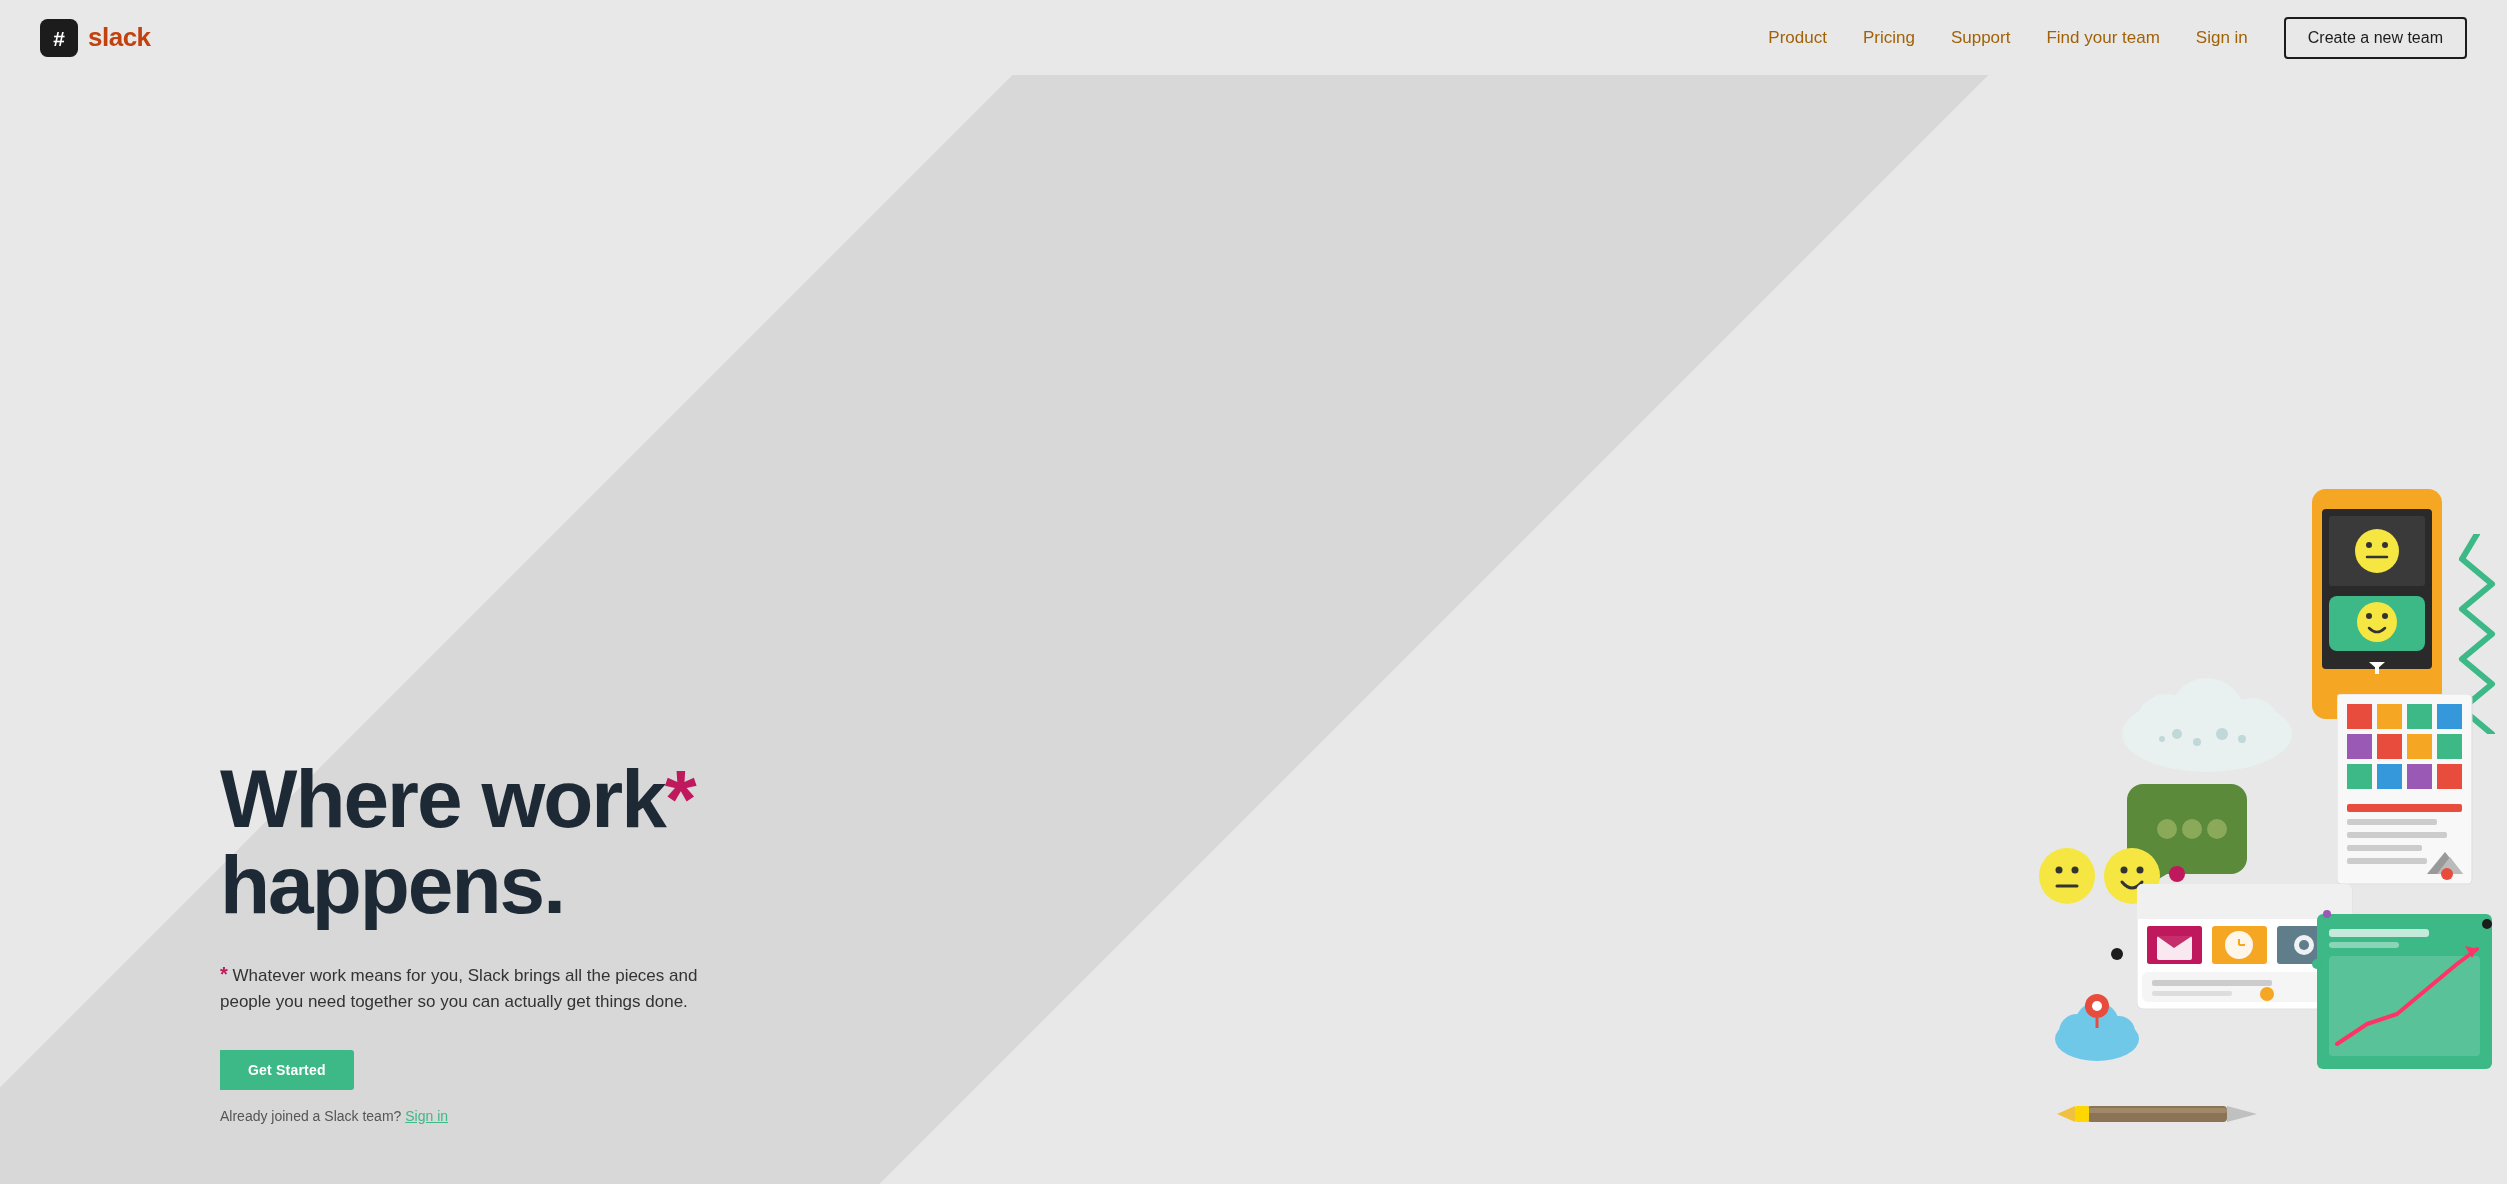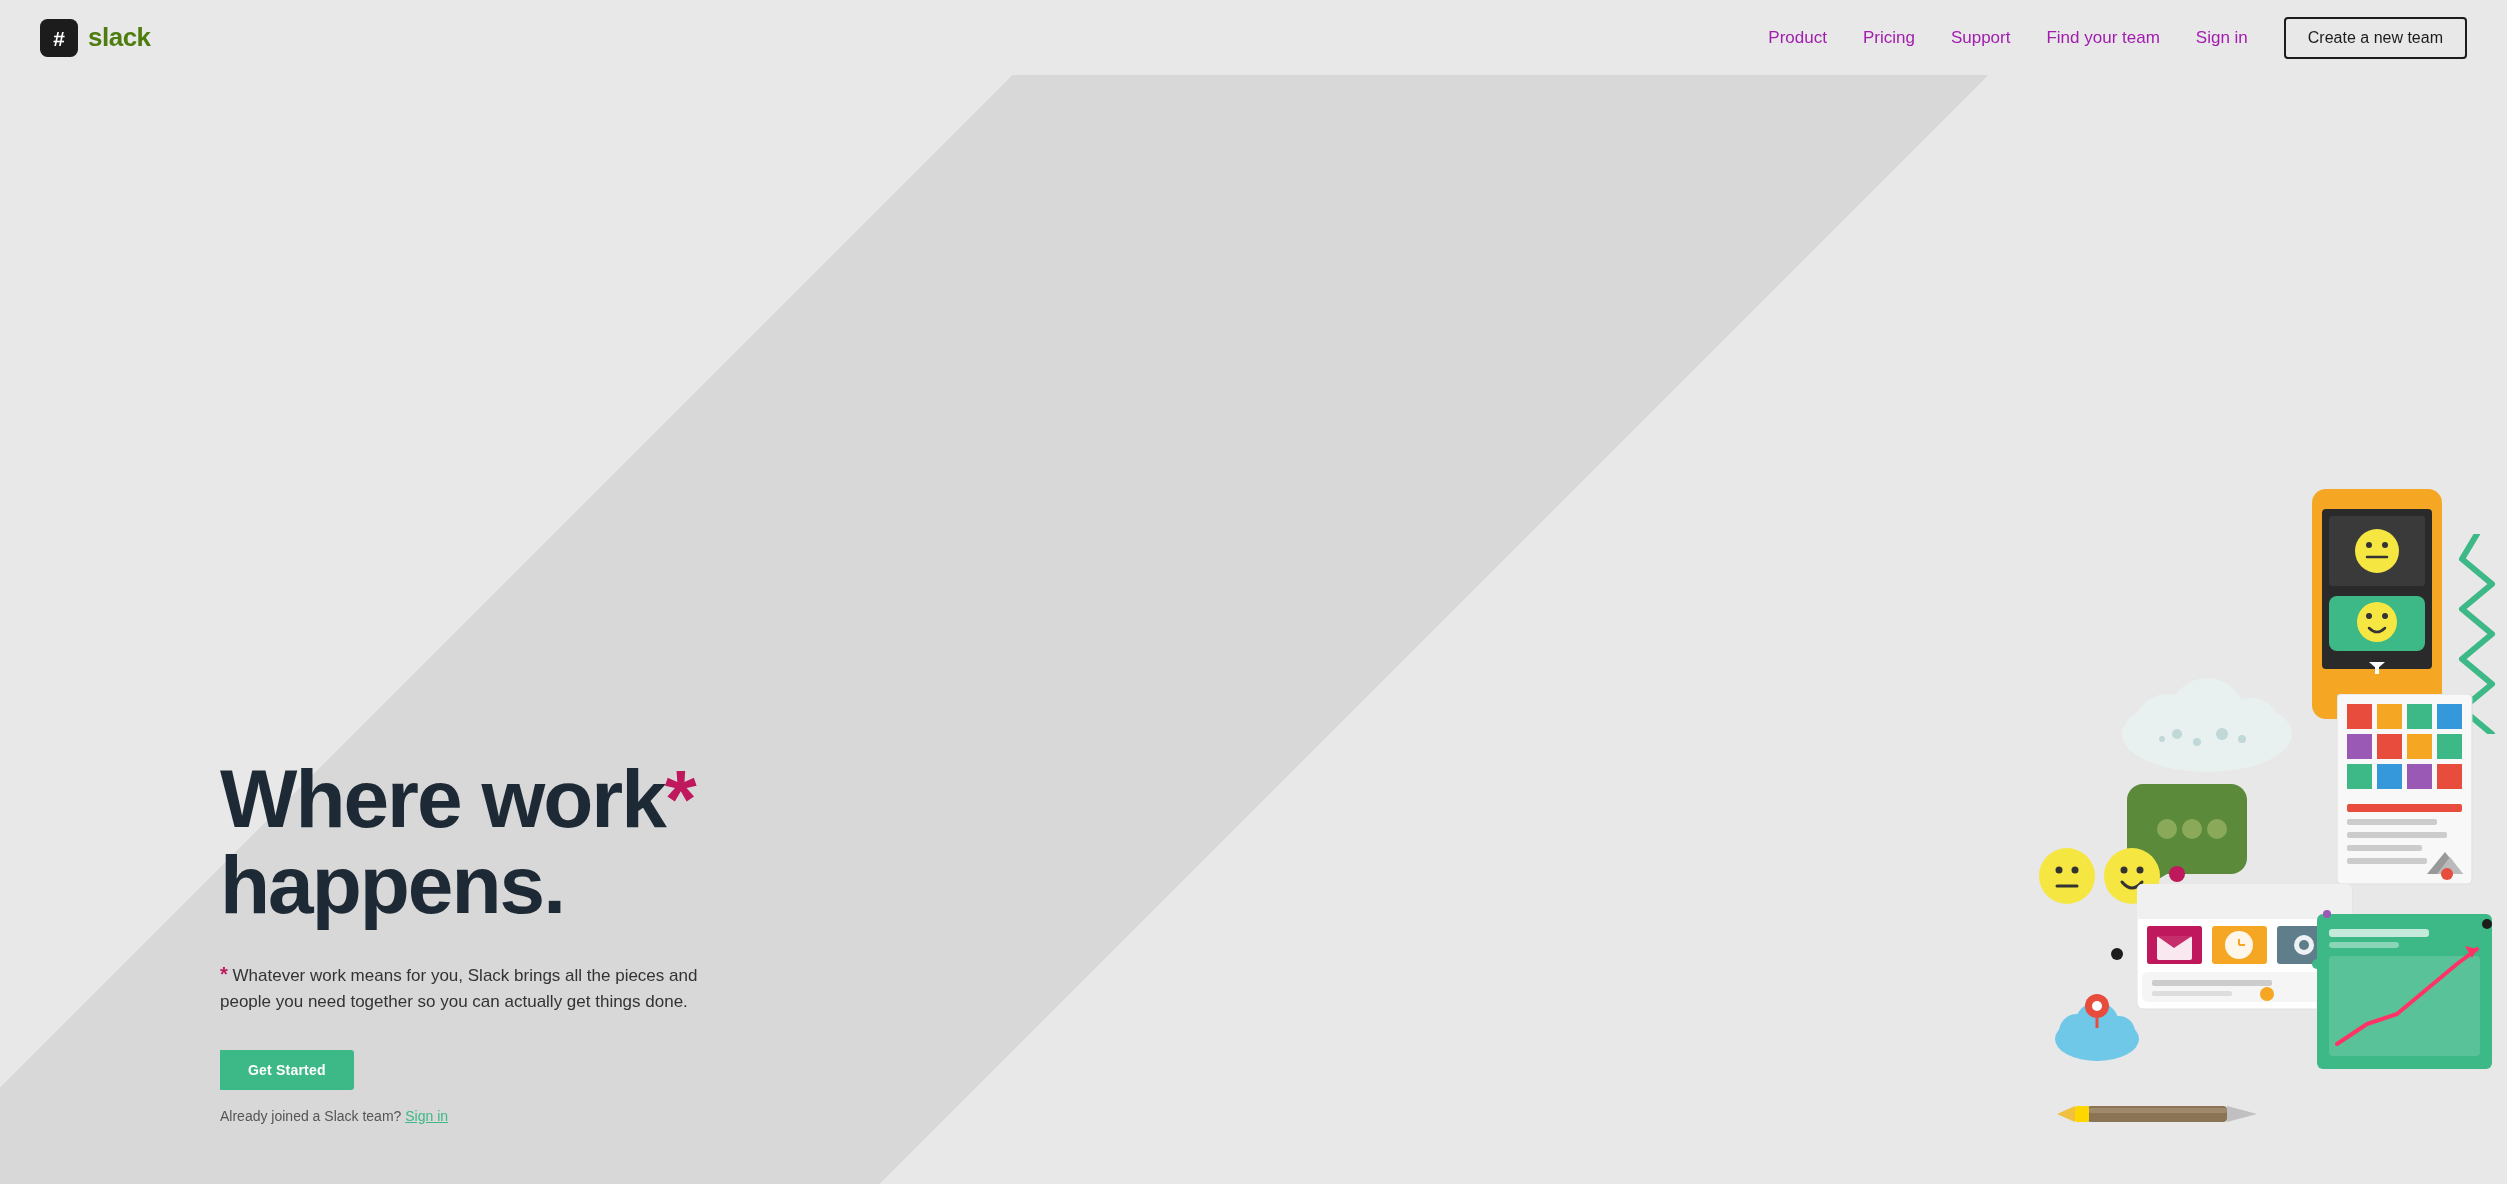--- a/index.html
+++ b/index.html
@@ -28,34 +28,34 @@
     }
 
     .logo-icon {
       width: 38px;
       height: 38px;
     }
 
     .logo-text {
       font-size: 26px;
       font-weight: 700;
-      color: #4d7c0f;
+      color: #c2410c;
       letter-spacing: -0.5px;
     }
 
     .nav-links {
       display: flex;
       align-items: center;
       gap: 36px;
       list-style: none;
     }
 
     .nav-links a {
       text-decoration: none;
-      color: #a21caf;
+      color: #a16207;
       font-size: 17px;
       font-weight: 400;
     }
 
     .btn-create {
       border: 2px solid #1d1c1d;
       background: transparent;
       color: #1d1c1d;
       padding: 10px 22px;
       font-size: 16px;

